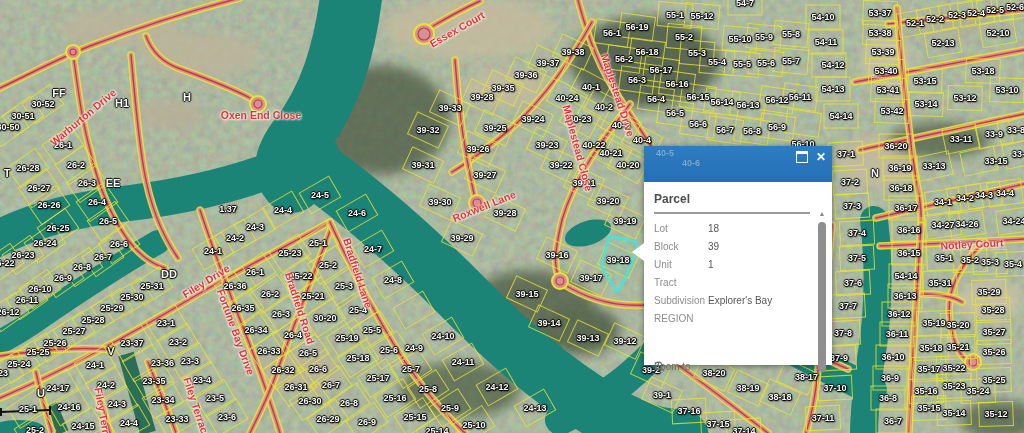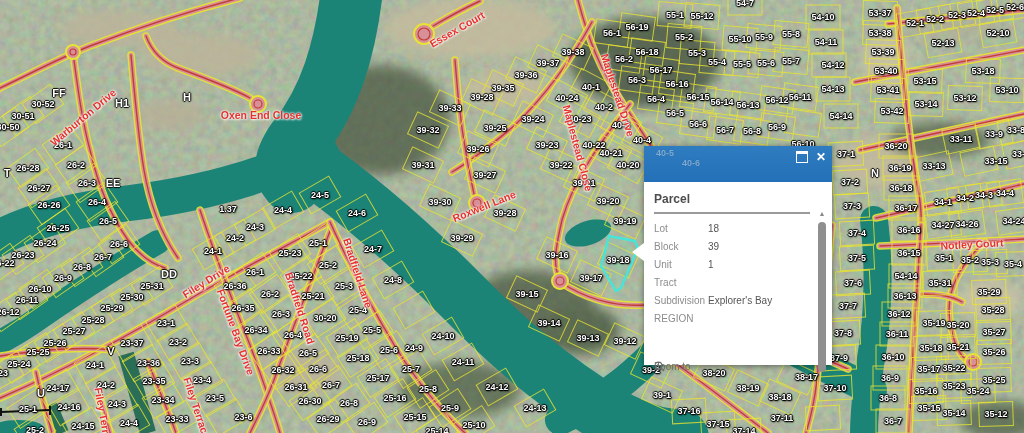--- a/index.html
+++ b/index.html
@@ -554,33 +554,33 @@
       <span class="lbl lot" style="left: 474px; top: 425px;">25-10</span>
       <span class="lbl lot" style="left: 437px; top: 431px;">25-14</span>
       <span class="lbl lot" style="left: 349px; top: 403px;">26-8</span>
       <span class="lbl lot" style="left: 367px; top: 422px;">26-9</span>
       <span class="lbl block" style="left: 111px; top: 351px;">V</span>
       <span class="lbl block" style="left: 41px; top: 393px;">U</span>
       <span class="lbl lot" style="left: 166px; top: 323px;">23-1</span>
       <span class="lbl lot" style="left: 178px; top: 342px;">23-2</span>
       <span class="lbl lot" style="left: 132px; top: 343px;">23-37</span>
       <span class="lbl lot" style="left: 190px; top: 361px;">23-3</span>
-      <span class="lbl lot" style="left: 139px; top: 363px; padding-left: 19px;">23-36</span>
+      <span class="lbl lot" style="left: 153px; top: 363px; padding-left: 19px;">23-36</span>
       <span class="lbl lot" style="left: 95px; top: 365px;">24-1</span>
       <span class="lbl lot" style="left: 154px; top: 381px;">23-35</span>
       <span class="lbl lot" style="left: 202px; top: 380px;">23-4</span>
       <span class="lbl lot" style="left: 106px; top: 385px;">24-2</span>
       <span class="lbl lot" style="left: 58px; top: 388px;">24-17</span>
       <span class="lbl lot" style="left: 163px; top: 400px;">23-34</span>
       <span class="lbl lot" style="left: 215px; top: 398px;">23-5</span>
       <span class="lbl lot" style="left: 117px; top: 404px;">24-3</span>
       <span class="lbl lot" style="left: 69px; top: 407px;">24-16</span>
       <span class="lbl lot" style="left: 28px; top: 409px;">25-1</span>
       <span class="lbl lot" style="left: 177px; top: 419px;">23-33</span>
-      <span class="lbl lot" style="left: 227px; top: 417px; padding-left: 33px;">23-6</span>
+      <span class="lbl lot" style="left: 227px; top: 417px;">23-6</span>
       <span class="lbl lot" style="left: 129px; top: 423px;">24-4</span>
       <span class="lbl lot" style="left: 83px; top: 426px;">24-15</span>
       <span class="lbl lot" style="left: 35px; top: 430px;">25-2</span>
       <span class="lbl lot" style="left: 255px; top: 272px;">26-1</span>
       <span class="lbl lot" style="left: 235px; top: 286px;">26-36</span>
       <span class="lbl lot" style="left: 270px; top: 294px;">26-2</span>
       <span class="lbl lot" style="left: 243px; top: 308px;">26-35</span>
       <span class="lbl lot" style="left: 281px; top: 314px;">26-3</span>
       <span class="lbl lot" style="left: 256px; top: 330px;">26-34</span>
       <span class="lbl lot" style="left: 293px; top: 335px;">26-4</span>
@@ -712,21 +712,21 @@
       <span class="lbl lot" style="left: 900px; top: 168px;">36-19</span>
       <span class="lbl lot" style="left: 901px; top: 188px;">36-18</span>
       <span class="lbl lot" style="left: 906px; top: 208px;">36-17</span>
       <span class="lbl lot" style="left: 857px; top: 233px;">37-4</span>
       <span class="lbl lot" style="left: 857px; top: 258px;">37-5</span>
       <span class="lbl lot" style="left: 853px; top: 283px;">37-6</span>
       <span class="lbl lot" style="left: 848px; top: 306px;">37-7</span>
       <span class="lbl lot" style="left: 843px; top: 333px;">37-8</span>
       <span class="lbl lot" style="left: 839px; top: 358px;">37-9</span>
       <span class="lbl lot" style="left: 835px; top: 388px;">37-10</span>
-      <span class="lbl lot" style="left: 782px; top: 418px;">37-11</span>
+      <span class="lbl lot" style="left: 823px; top: 418px;">37-11</span>
       <span class="lbl lot" style="left: 909px; top: 230px;">36-16</span>
       <span class="lbl lot" style="left: 909px; top: 253px;">36-15</span>
       <span class="lbl lot" style="left: 906px; top: 276px;">54-14</span>
       <span class="lbl lot" style="left: 905px; top: 296px;">36-13</span>
       <span class="lbl lot" style="left: 899px; top: 314px;">36-12</span>
       <span class="lbl lot" style="left: 897px; top: 334px;">36-11</span>
       <span class="lbl lot" style="left: 893px; top: 357px;">36-10</span>
       <span class="lbl lot" style="left: 890px; top: 378px;">36-9</span>
       <span class="lbl lot" style="left: 888px; top: 398px;">36-8</span>
       <span class="lbl lot" style="left: 893px; top: 421px;">36-7</span>

